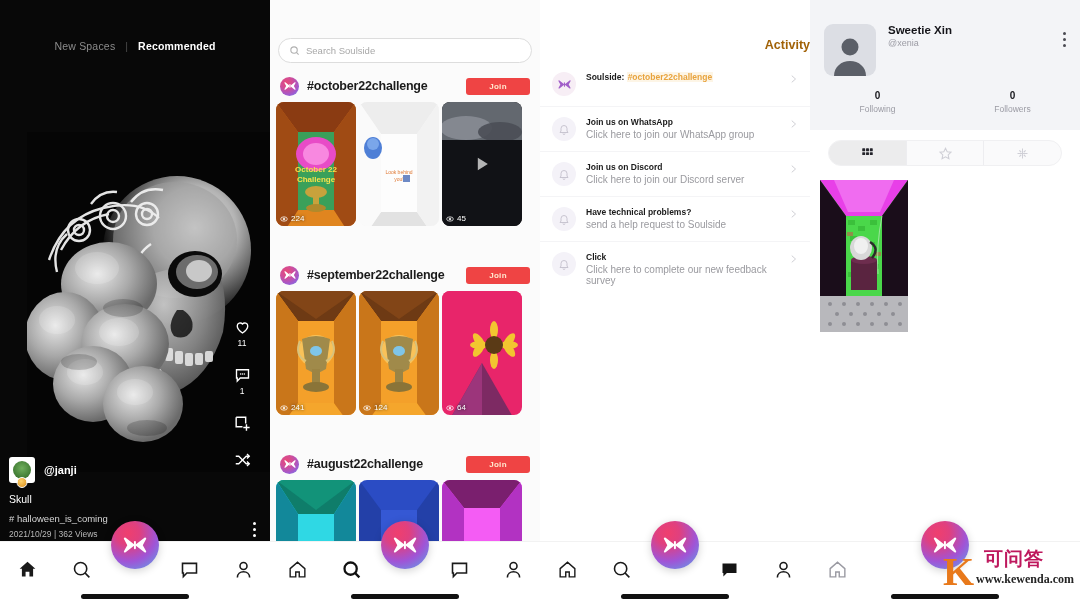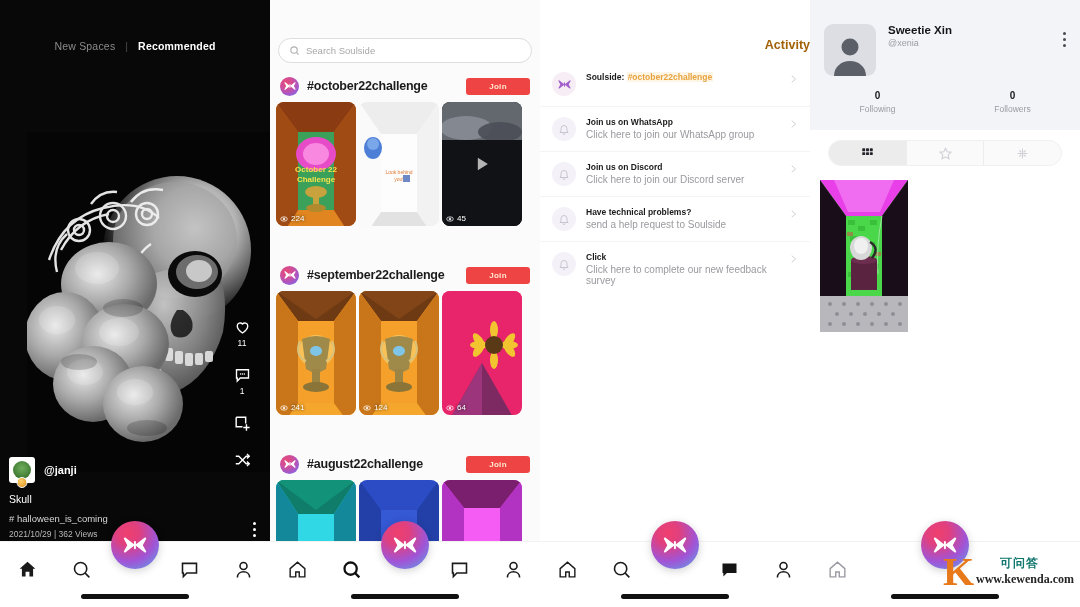--- a/index.html
+++ b/index.html
@@ -163,21 +163,21 @@
   .prof-grid { position: absolute; top: 180px; left: 10px; display: flex; gap: 4px; }
   .prof-thumb { width: 88px; height: 152px; overflow: hidden; position: relative; }
 
   
   .watermark {
     position: absolute; right: 6px; bottom: 18px; z-index: 60;
     display: flex; align-items: flex-end; gap: 2px;
   }
   .wm-k { font-family: "Liberation Serif", serif; font-size: 40px; font-weight: bold; color: #e8791b; line-height: .82; }
   .wm-txt { display: flex; flex-direction: column; align-items: flex-start; margin-bottom: 2px; }
-  .wm-cn { font-size: 12px; font-weight: bold; color: #0f766e; letter-spacing: 1px; margin-left: 24px; }
+  .wm-cn { font-size: 19px; font-weight: bold; color: #be185d; letter-spacing: 1px; margin-left: 8px; }
   .wm-url { font-size: 12px; font-weight: bold; color: #232323; font-family: "Liberation Serif", serif; }
 </style>
 </head>
 <body>
 
 <div class="screens">
 
   <div class="panel p1">
 
     <div class="p1-tabs">

